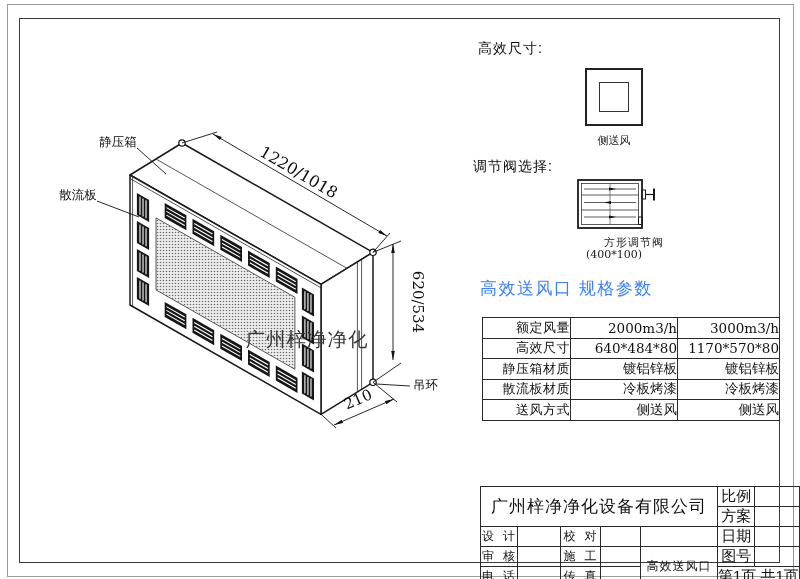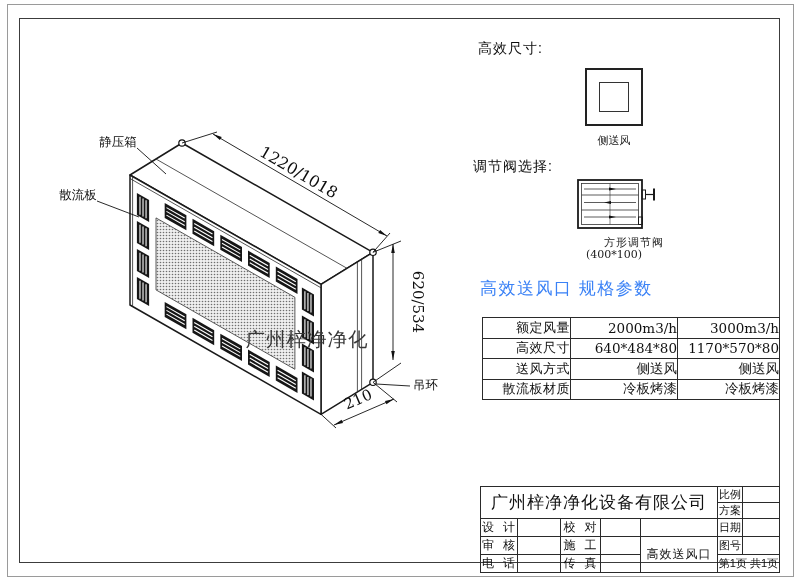--- a/index.html
+++ b/index.html
@@ -21,21 +21,21 @@
   #spec-table{left:482px;top:317px;border-collapse:collapse;table-layout:fixed;}
   #spec-table td{border:1px solid #2a2a2a;height:19.5px;text-align:right;
                  padding:0;overflow:hidden;white-space:nowrap;}
   #spec-table{border:1.5px solid #1a1a1a;}
   #spec-table td.lab{font-size:13px;letter-spacing:0.5px;}
   #spec-table td.val{font-family:"DejaVu Serif",serif;font-size:13.5px;}
   
   #title-block{left:480px;top:486px;border-collapse:collapse;table-layout:fixed;border:1.6px solid #1a1a1a;}
   #title-block td{border:1px solid #2a2a2a;padding:0;text-align:center;overflow:hidden;white-space:nowrap;}
   #title-block td.company{font-family:"DejaVu Serif",serif;font-size:17px;font-weight:400;letter-spacing:1px;}
-  #title-block td.sm{font-size:11px;}
+  #title-block td.sm{font-size:15px;}
   #title-block td.fld{font-size:12px;letter-spacing:1px;font-family:Liberation Mono, monospace;}
   #title-block td.prod{font-size:12px;letter-spacing:1px;}
   
   .dimtxt{font-family:"DejaVu Serif",serif;font-size:16px;fill:#0d0d0d;}
   .dimtxt2{font-family:"DejaVu Serif",serif;font-size:15px;fill:#0d0d0d;}
   .lbltxt{font-family:"Liberation Sans",sans-serif;font-size:12.5px;fill:#0d0d0d;}
   .wm{font-family:"Liberation Sans",sans-serif;font-size:19.5px;fill:#383838;letter-spacing:1px;}
 </style>
 </head>
 <body>
@@ -243,28 +243,33 @@
         <td class="lab">额定风量</td>
         <td class="val">2000m3/h</td>
         <td class="val">3000m3/h</td>
       </tr>
       <tr>
         <td class="lab">高效尺寸</td>
         <td class="val">640*484*80</td>
         <td class="val">1170*570*80</td>
       </tr>
       <tr>
+        <td class="lab">静压箱材质</td>
+        <td class="val">镀铝锌板</td>
+        <td class="val">镀铝锌板</td>
+      </tr>
+      <tr>
+        <td class="lab">散流板材质</td>
+        <td class="val">冷板烤漆</td>
+        <td class="val">冷板烤漆</td>
+      </tr>
+      <tr>
         <td class="lab">送风方式</td>
         <td class="val">侧送风</td>
         <td class="val">侧送风</td>
-      </tr>
-      <tr>
-        <td class="lab">散流板材质</td>
-        <td class="val">冷板烤漆</td>
-        <td class="val">冷板烤漆</td>
       </tr>
     </tbody>
   </table>
 
   <table class="abs" id="title-block">
     <colgroup>
       <col style="width:37px">
         <col style="width:43px">
         <col style="width:40px">
         <col style="width:40px">

